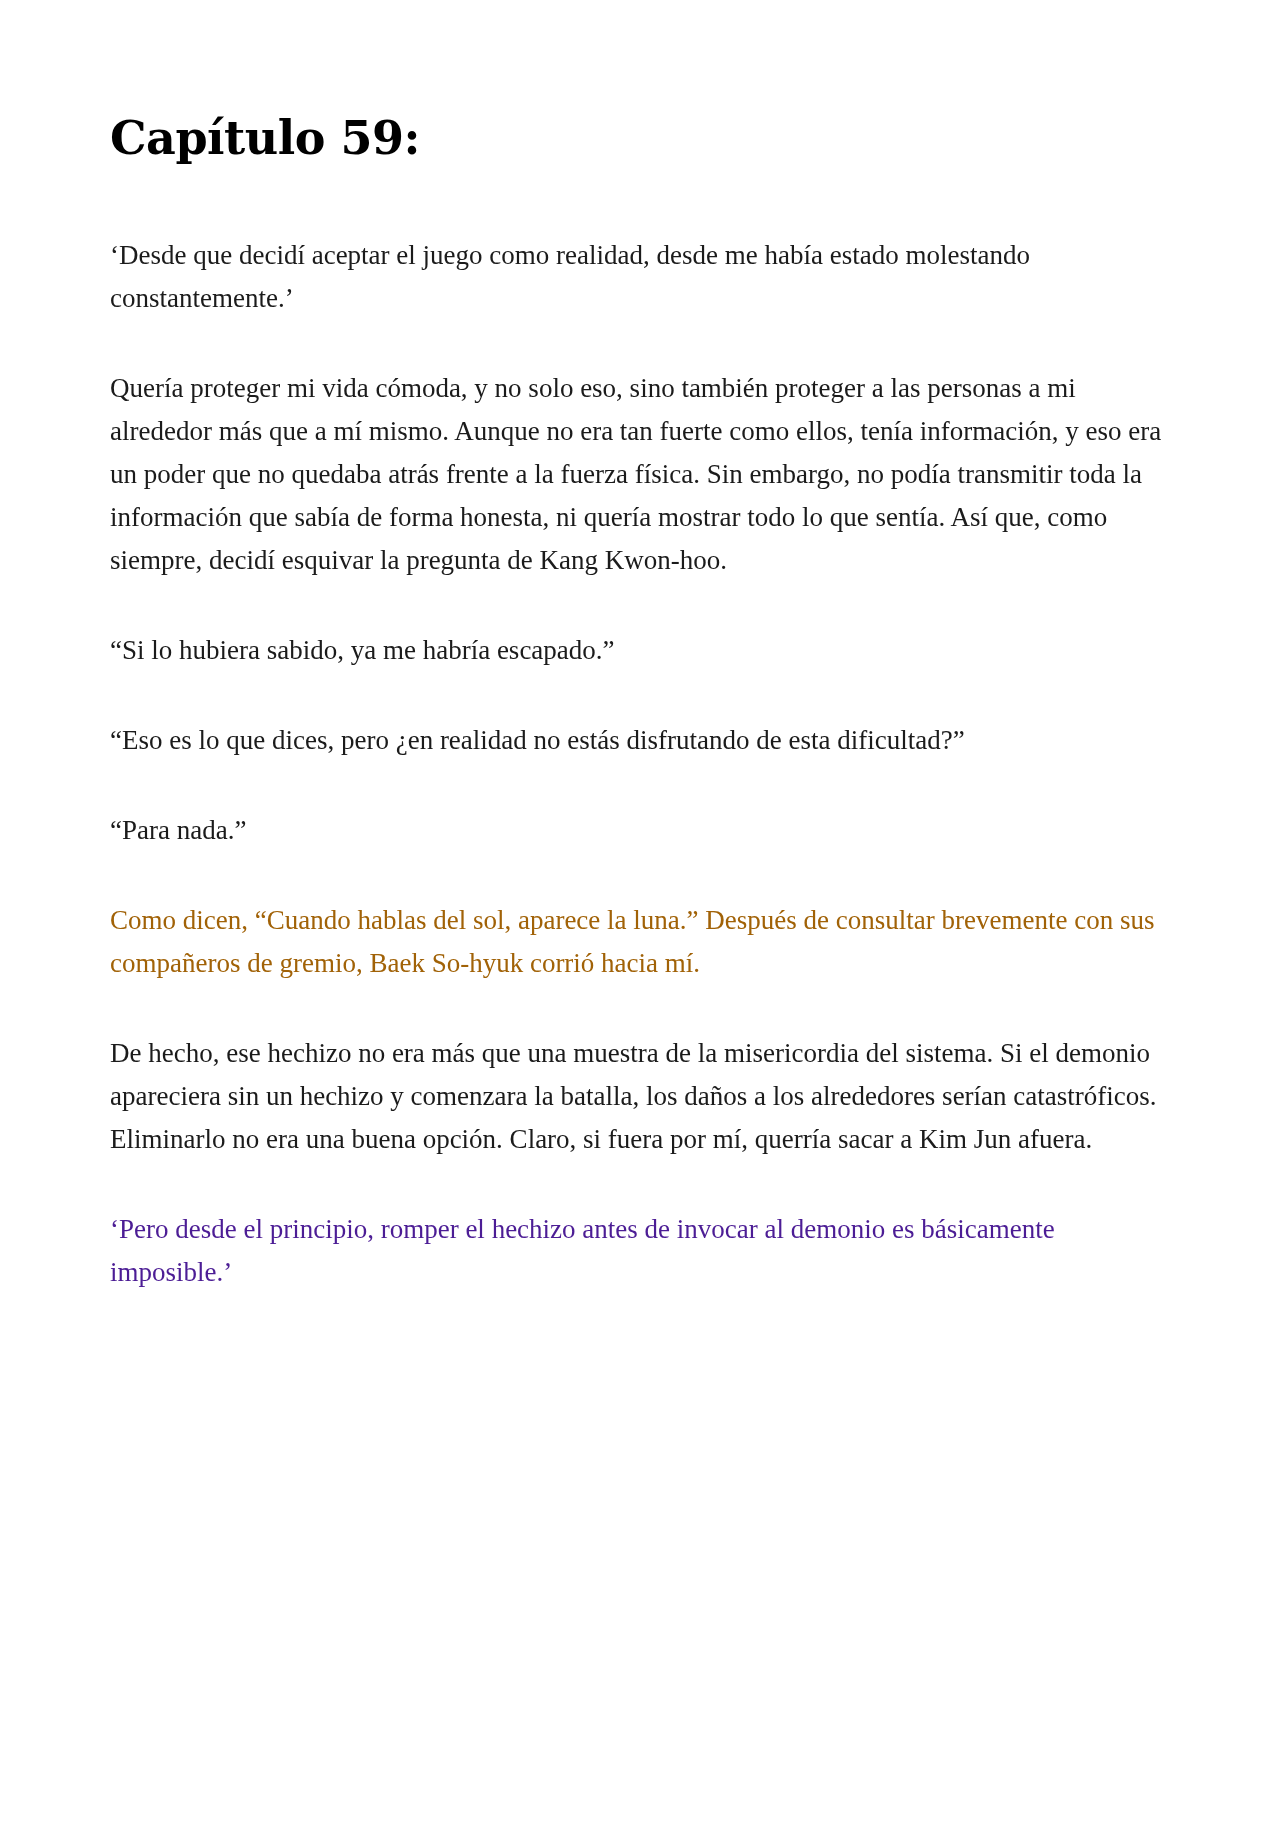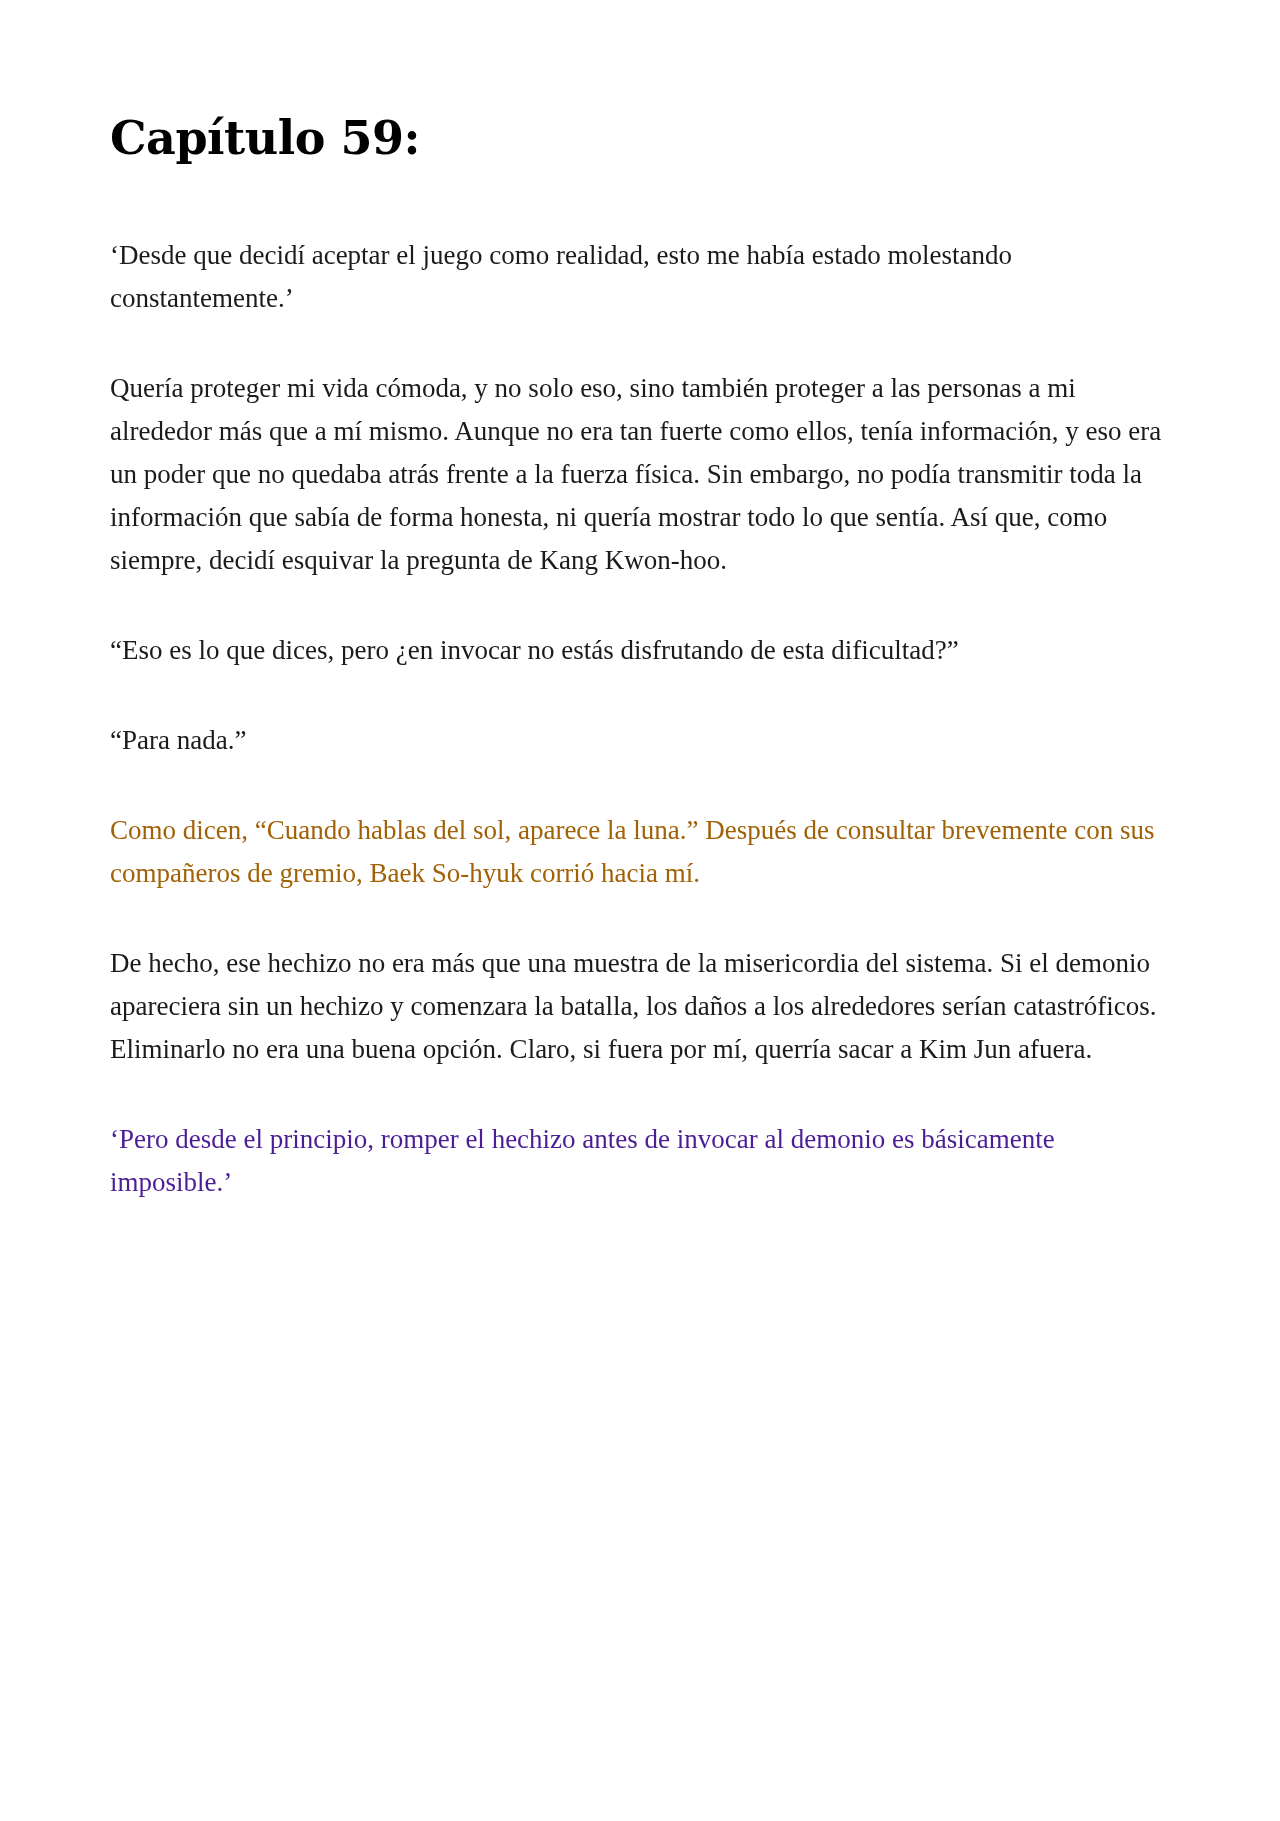--- a/index.html
+++ b/index.html
@@ -37,21 +37,22 @@
     color: #1b1b1b;
     text-rendering: optimizeLegibility;
   }
 </style>
 </head>
 <body>
 
 <div class="page" style="background: rgb(255, 255, 255);">
   <h1 class="chapter-heading" style="color: rgb(0, 0, 0);">Capítulo 59:</h1>
   <div class="paragraphs">
-      <p style="color: rgb(27, 27, 27);">‘Desde que decidí aceptar el juego como realidad, esto me había estado molestando constantemente.’</p>
+      <p style="color: rgb(27, 27, 27);">‘Desde que decidí aceptar el juego como realidad, desde me había estado molestando constantemente.’</p>
       <p style="color: rgb(27, 27, 27);">Quería proteger mi vida cómoda, y no solo eso, sino también proteger a las personas a mi alrededor más que a mí mismo. Aunque no era tan fuerte como ellos, tenía información, y eso era un poder que no quedaba atrás frente a la fuerza física. Sin embargo, no podía transmitir toda la información que sabía de forma honesta, ni quería mostrar todo lo que sentía. Así que, como siempre, decidí esquivar la pregunta de Kang Kwon-hoo.</p>
-      <p style="color: rgb(27, 27, 27);">“Eso es lo que dices, pero ¿en invocar no estás disfrutando de esta dificultad?”</p>
+      <p style="color: rgb(27, 27, 27);">“Si lo hubiera sabido, ya me habría escapado.”</p>
+      <p style="color: rgb(27, 27, 27);">“Eso es lo que dices, pero ¿en realidad no estás disfrutando de esta dificultad?”</p>
       <p style="color: rgb(27, 27, 27);">“Para nada.”</p>
       <p style="color: #a16207;">Como dicen, “Cuando hablas del sol, aparece la luna.” Después de consultar brevemente con sus compañeros de gremio, Baek So-hyuk corrió hacia mí.</p>
       <p style="color: rgb(27, 27, 27);">De hecho, ese hechizo no era más que una muestra de la misericordia del sistema. Si el demonio apareciera sin un hechizo y comenzara la batalla, los daños a los alrededores serían catastróficos. Eliminarlo no era una buena opción. Claro, si fuera por mí, querría sacar a Kim Jun afuera.</p>
       <p style="color: #4c1d95;">‘Pero desde el principio, romper el hechizo antes de invocar al demonio es básicamente imposible.’</p>
     </div>
 </div>
 
 </body></html>

